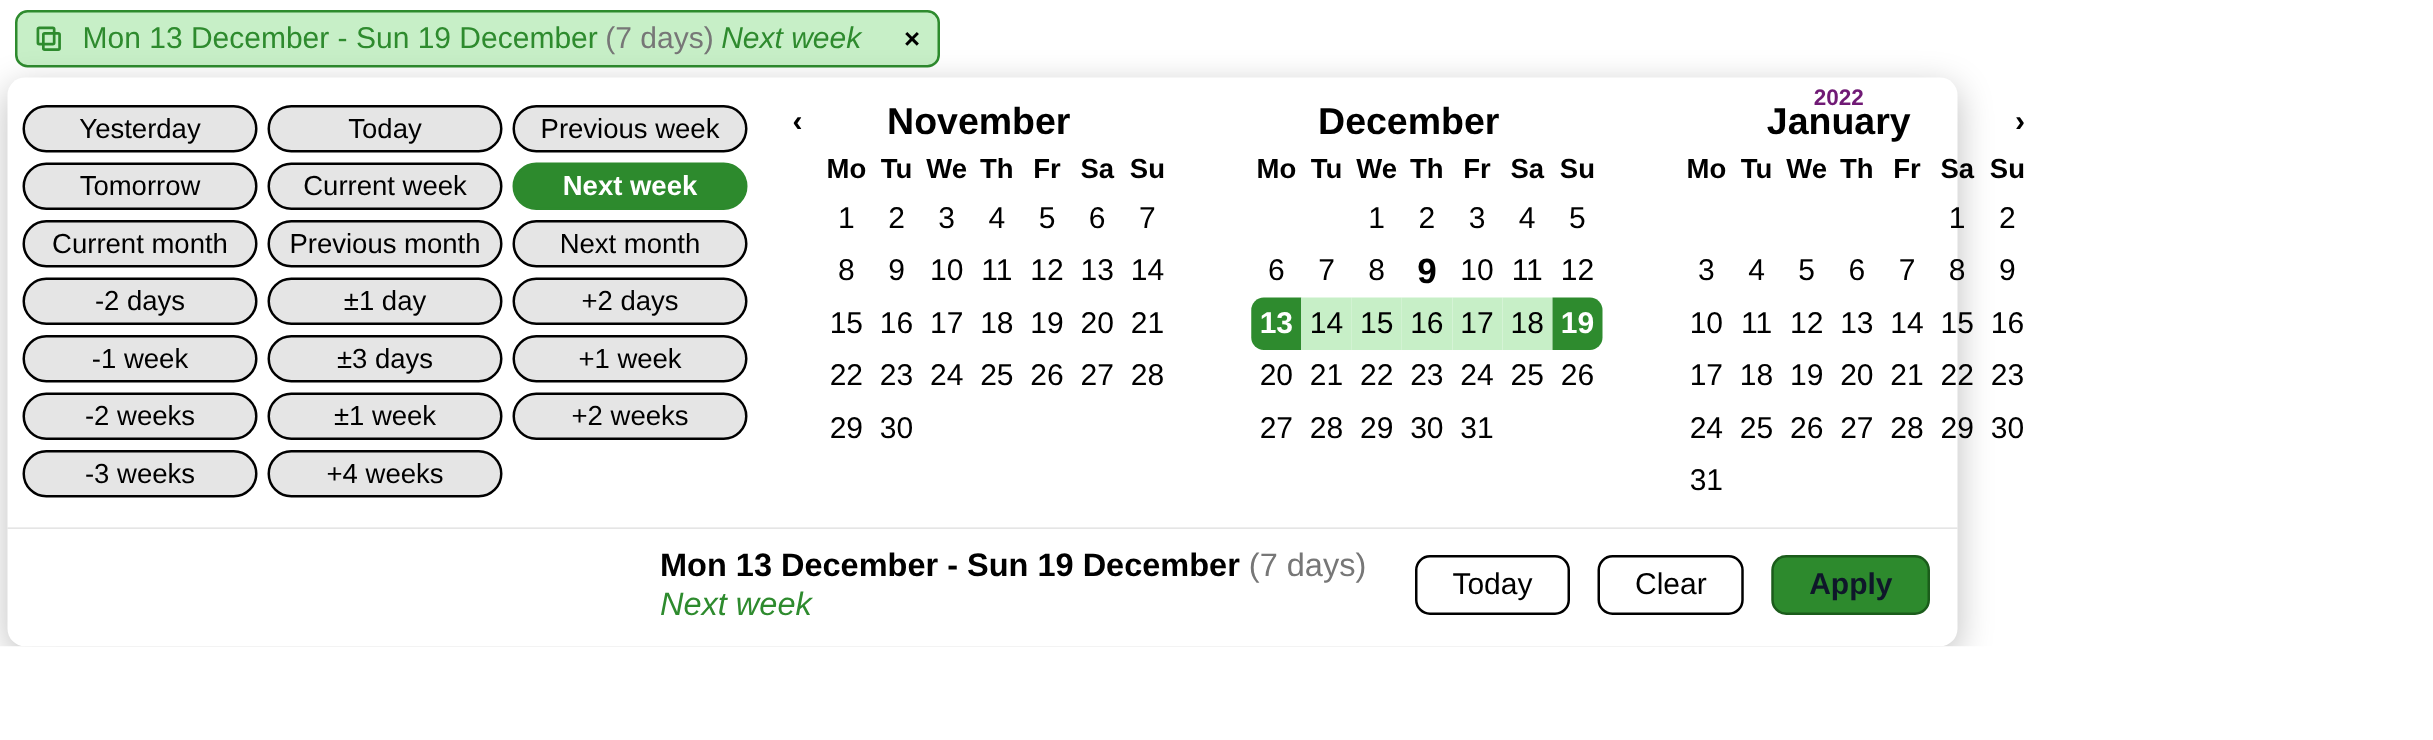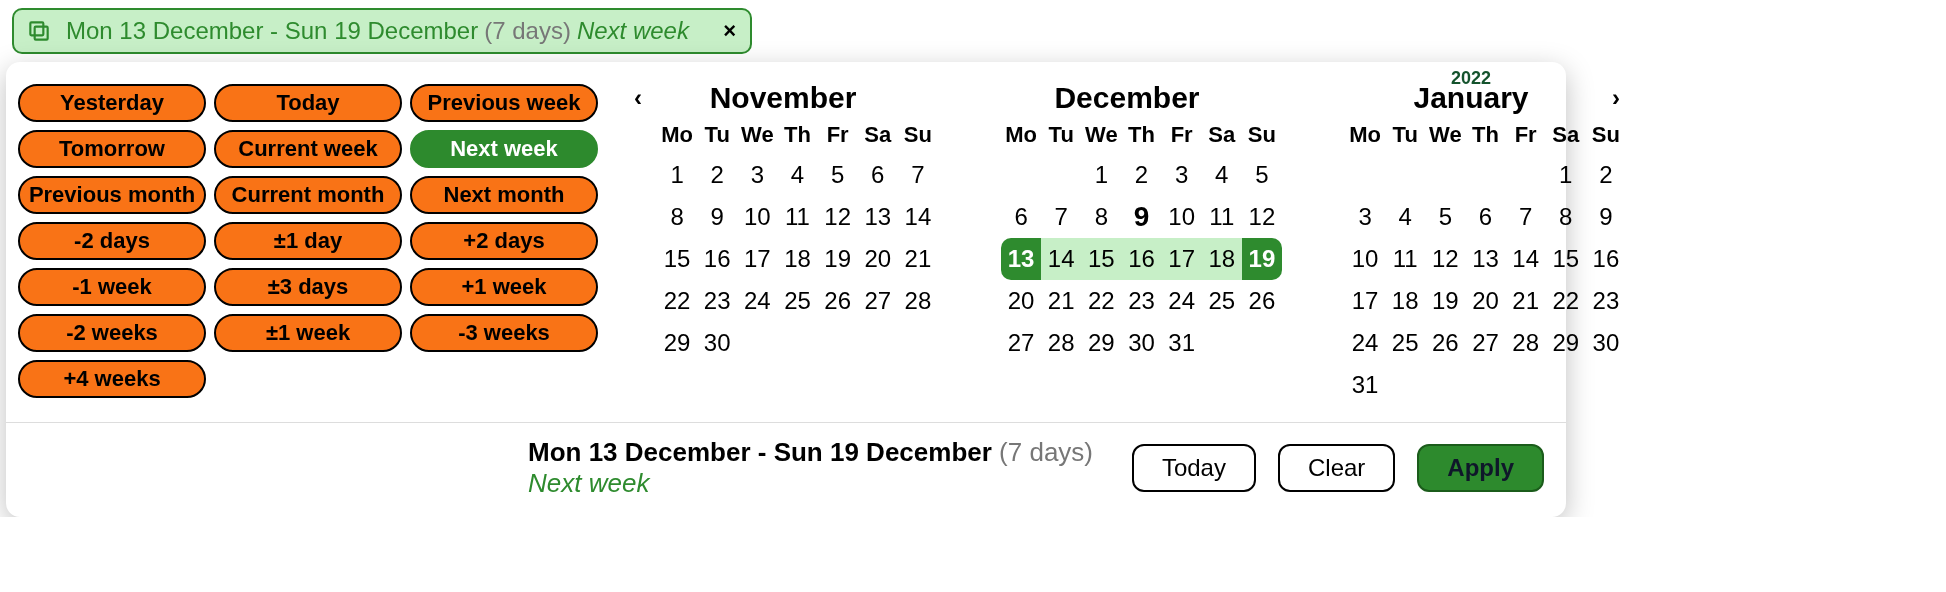--- a/index.html
+++ b/index.html
@@ -51,42 +51,41 @@
     display: grid;
     grid-template-columns: repeat(3, 188px);
     grid-auto-rows: 38px;
     gap: 8px 8px;
     padding-top: 4px;
     flex: none;
   }
   .preset {
     border: 2px solid #000;
     border-radius: 20px;
-    background: #f97316;
+    background: #e5e5e5;
     text-align: center;
     font-size: 22px;
     line-height: 34px;
     cursor: pointer;
-    font-weight: bold;
   }
   .preset.active { background: var(--green-btn); color: #fff; border-color: var(--green-btn); font-weight: 600; }
 
   
   .calendars { display: flex; gap: 34px; flex: 1; }
   .month { width: 310px; position: relative; }
   .month-title {
     text-align: center;
     font-size: 30px;
     font-weight: 700;
     margin: 0 0 6px;
     position: relative;
     height: 36px;
     line-height: 36px;
   }
-  .year-tag { position: absolute; top: -20px; left: 0; right: 0; text-align: center; font-size: 18px; color: #14532d; font-weight: 600; }
+  .year-tag { position: absolute; top: -20px; left: 0; right: 0; text-align: center; font-size: 18px; color: #701a75; font-weight: 600; }
   .nav-arrow {
     position: absolute;
     top: 0;
     font-size: 24px;
     font-weight: 700;
     cursor: pointer;
     line-height: 36px;
     padding: 0 6px;
   }
   .nav-prev { left: 0; }
@@ -151,31 +150,32 @@
 
 <div class="popup">
   <div class="popup-body">
     <div class="presets" id="presets">
         <div class="preset">Yesterday</div>
         <div class="preset">Today</div>
         <div class="preset">Previous week</div>
         <div class="preset">Tomorrow</div>
         <div class="preset">Current week</div>
         <div class="preset active">Next week</div>
+        <div class="preset">Current month</div>
         <div class="preset">Previous month</div>
-        <div class="preset">Current month</div>
         <div class="preset">Next month</div>
         <div class="preset">-2 days</div>
         <div class="preset">±1 day</div>
         <div class="preset">+2 days</div>
         <div class="preset">-1 week</div>
         <div class="preset">±3 days</div>
         <div class="preset">+1 week</div>
         <div class="preset">-2 weeks</div>
         <div class="preset">±1 week</div>
+        <div class="preset">+2 weeks</div>
         <div class="preset">-3 weeks</div>
         <div class="preset">+4 weeks</div>
       </div>
     <div class="calendars" id="calendars">
         <div class="month">
           <div class="month-title"><span class="nav-arrow nav-prev">‹</span><span>November</span></div>
           <div class="dow-row">
             <div>Mo</div>
             <div>Tu</div>
             <div>We</div>

